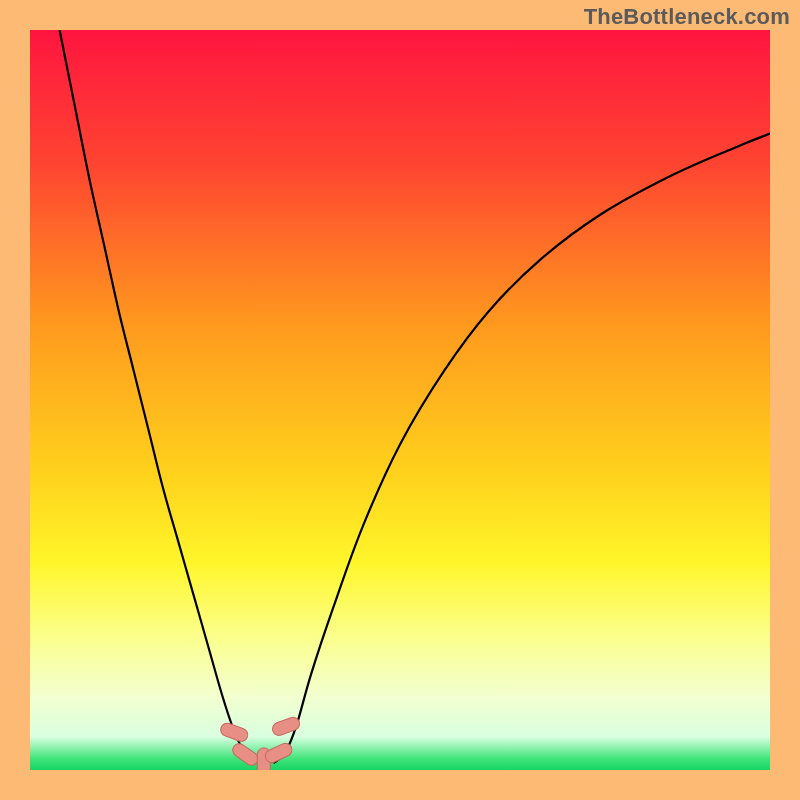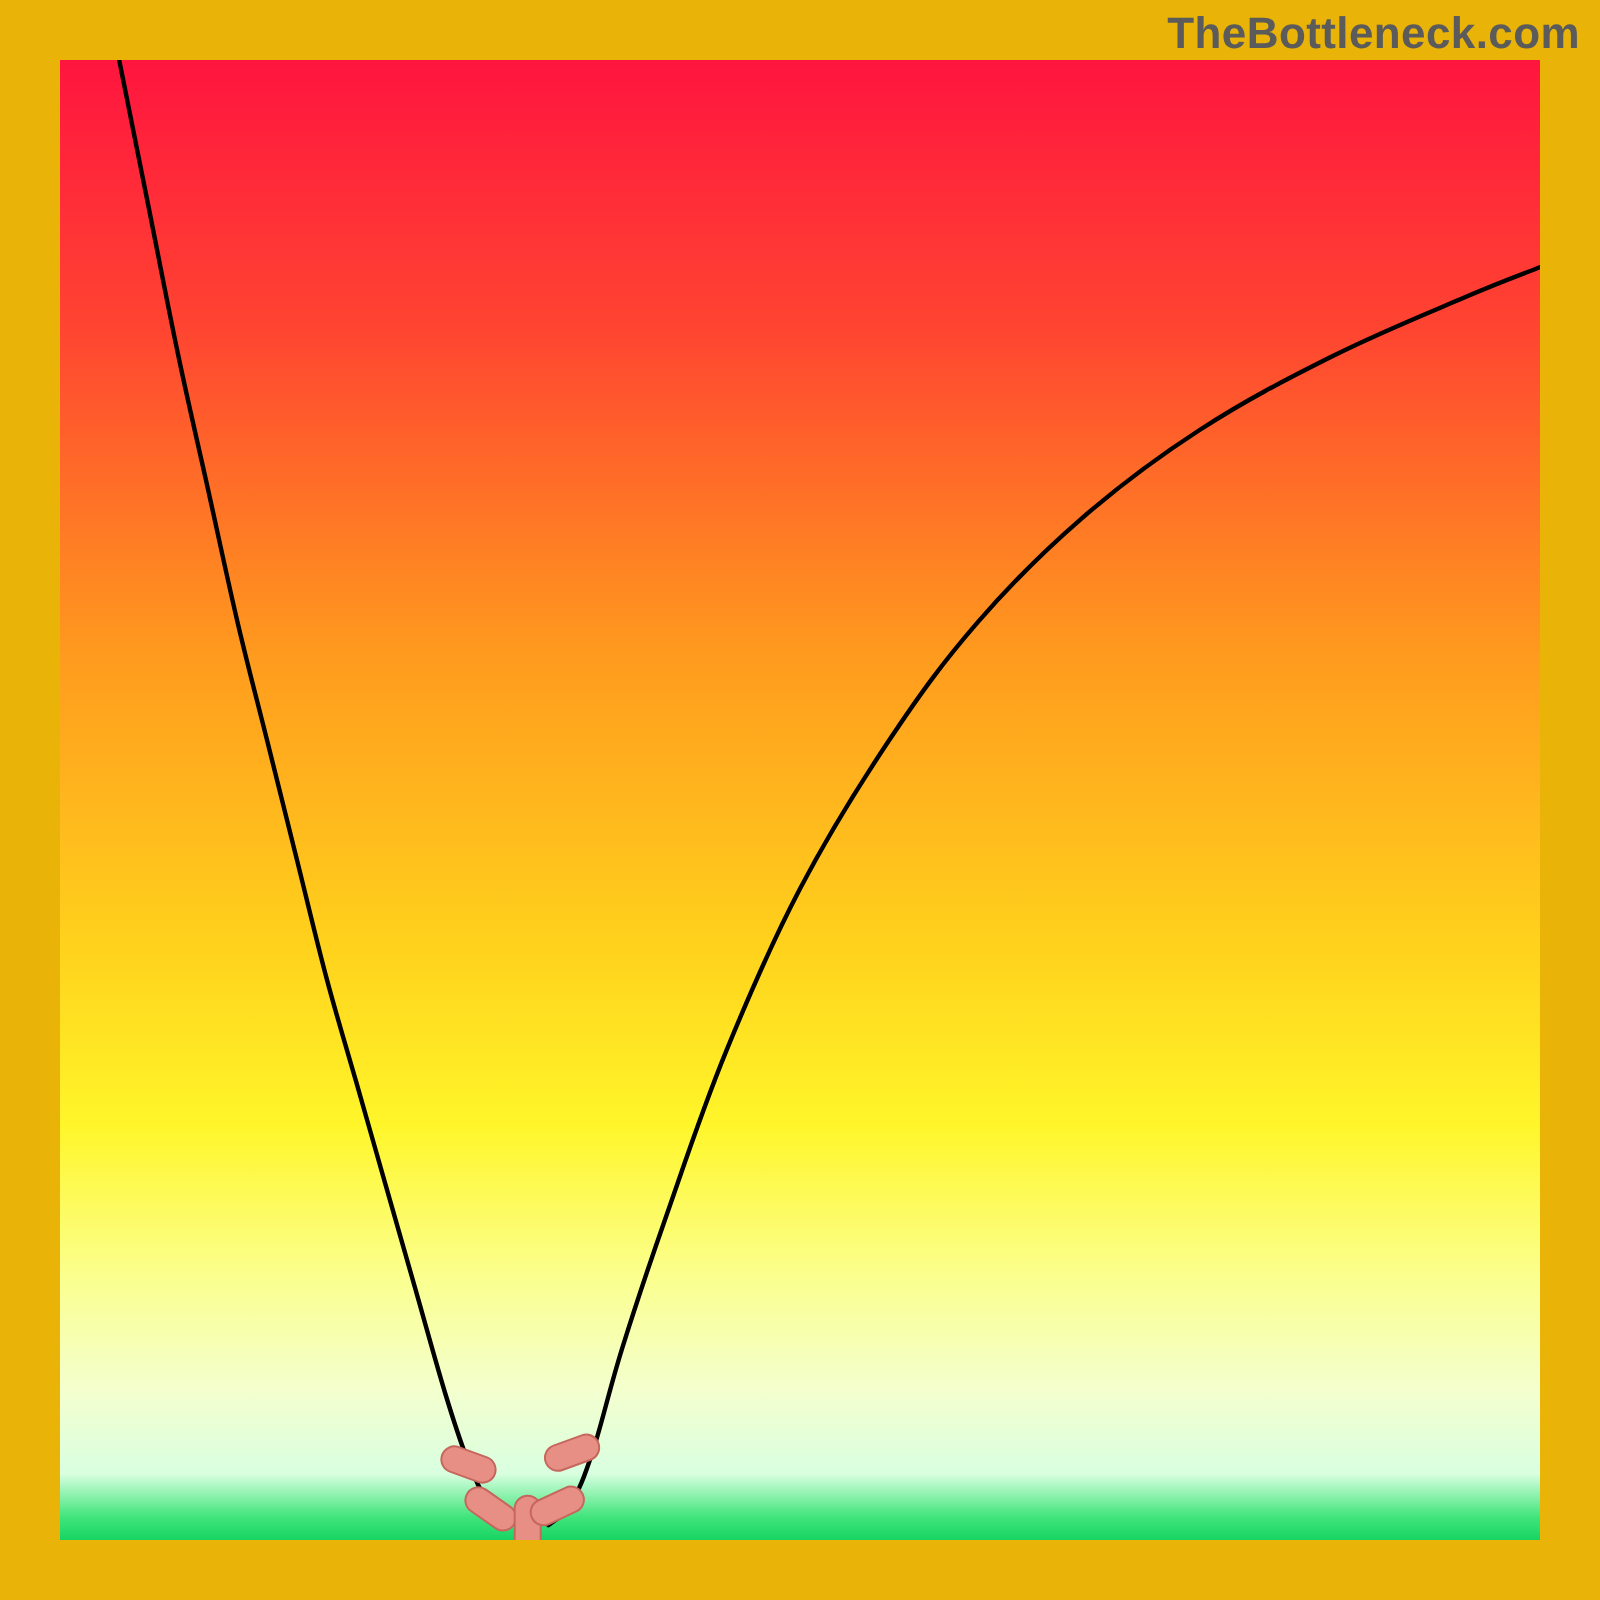--- a/index.html
+++ b/index.html
@@ -7,21 +7,21 @@
     padding: 0;
     width: 800px;
     height: 800px;
     overflow: hidden;
     background: #000;
     font-family: Arial, Helvetica, sans-serif;
   }
   .outer {
     width: 800px;
     height: 800px;
-    background: #eab308;
+    background: #fdba74;
     position: relative;
   }
   .plot {
     position: absolute;
     left: 30px;
     top: 30px;
     width: 740px;
     height: 740px;
     overflow: hidden;
   }

